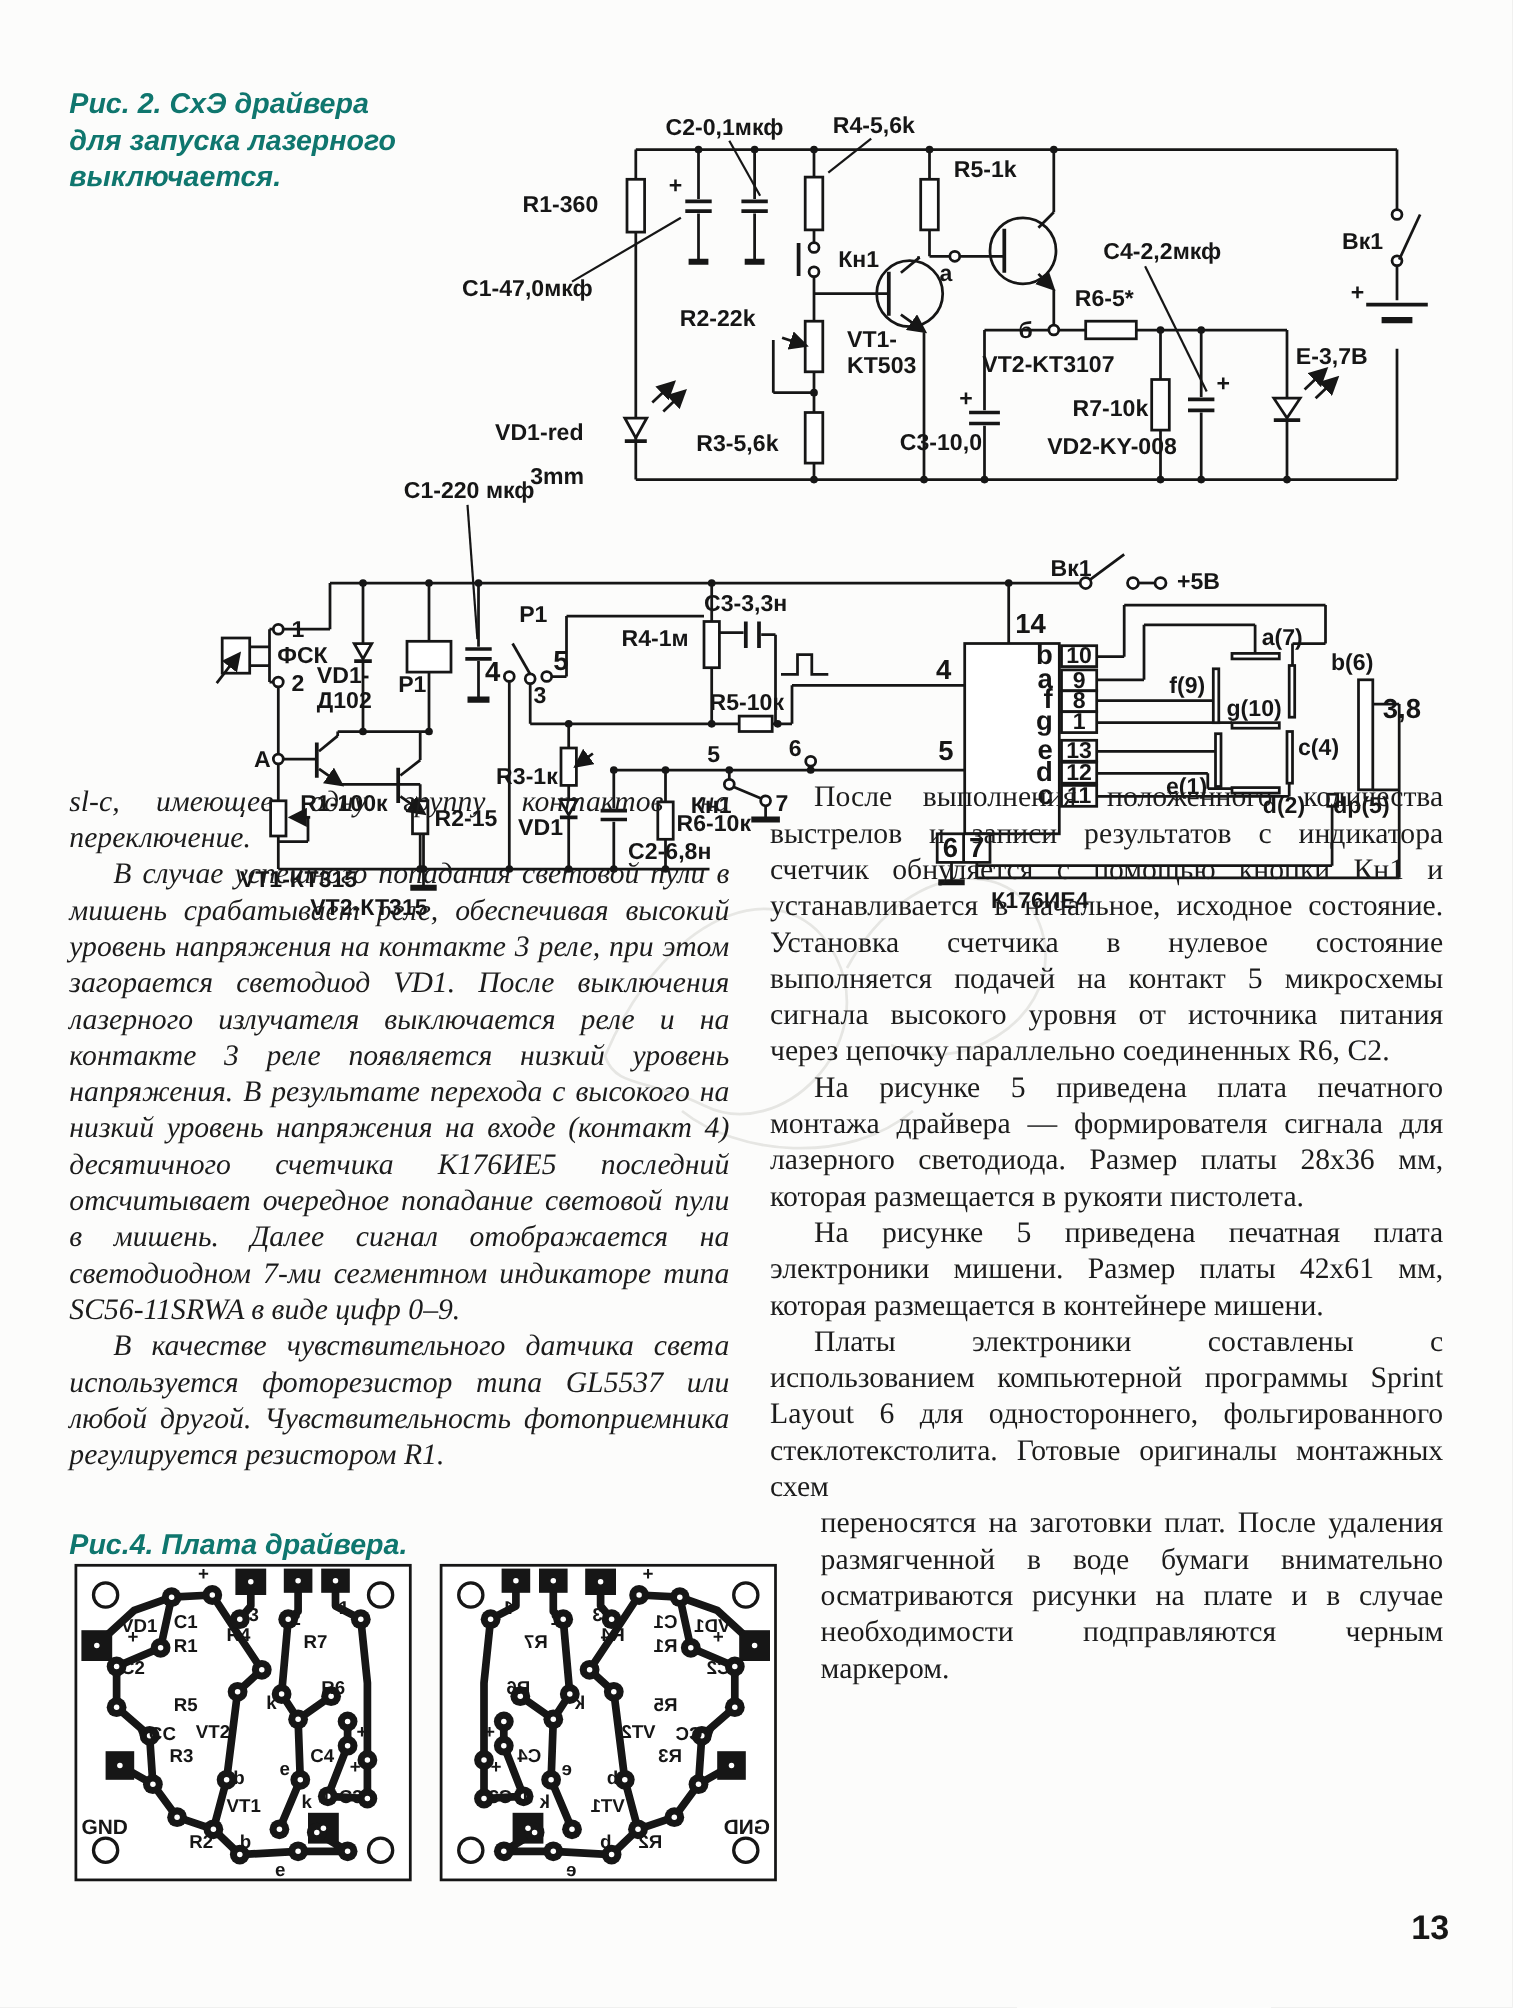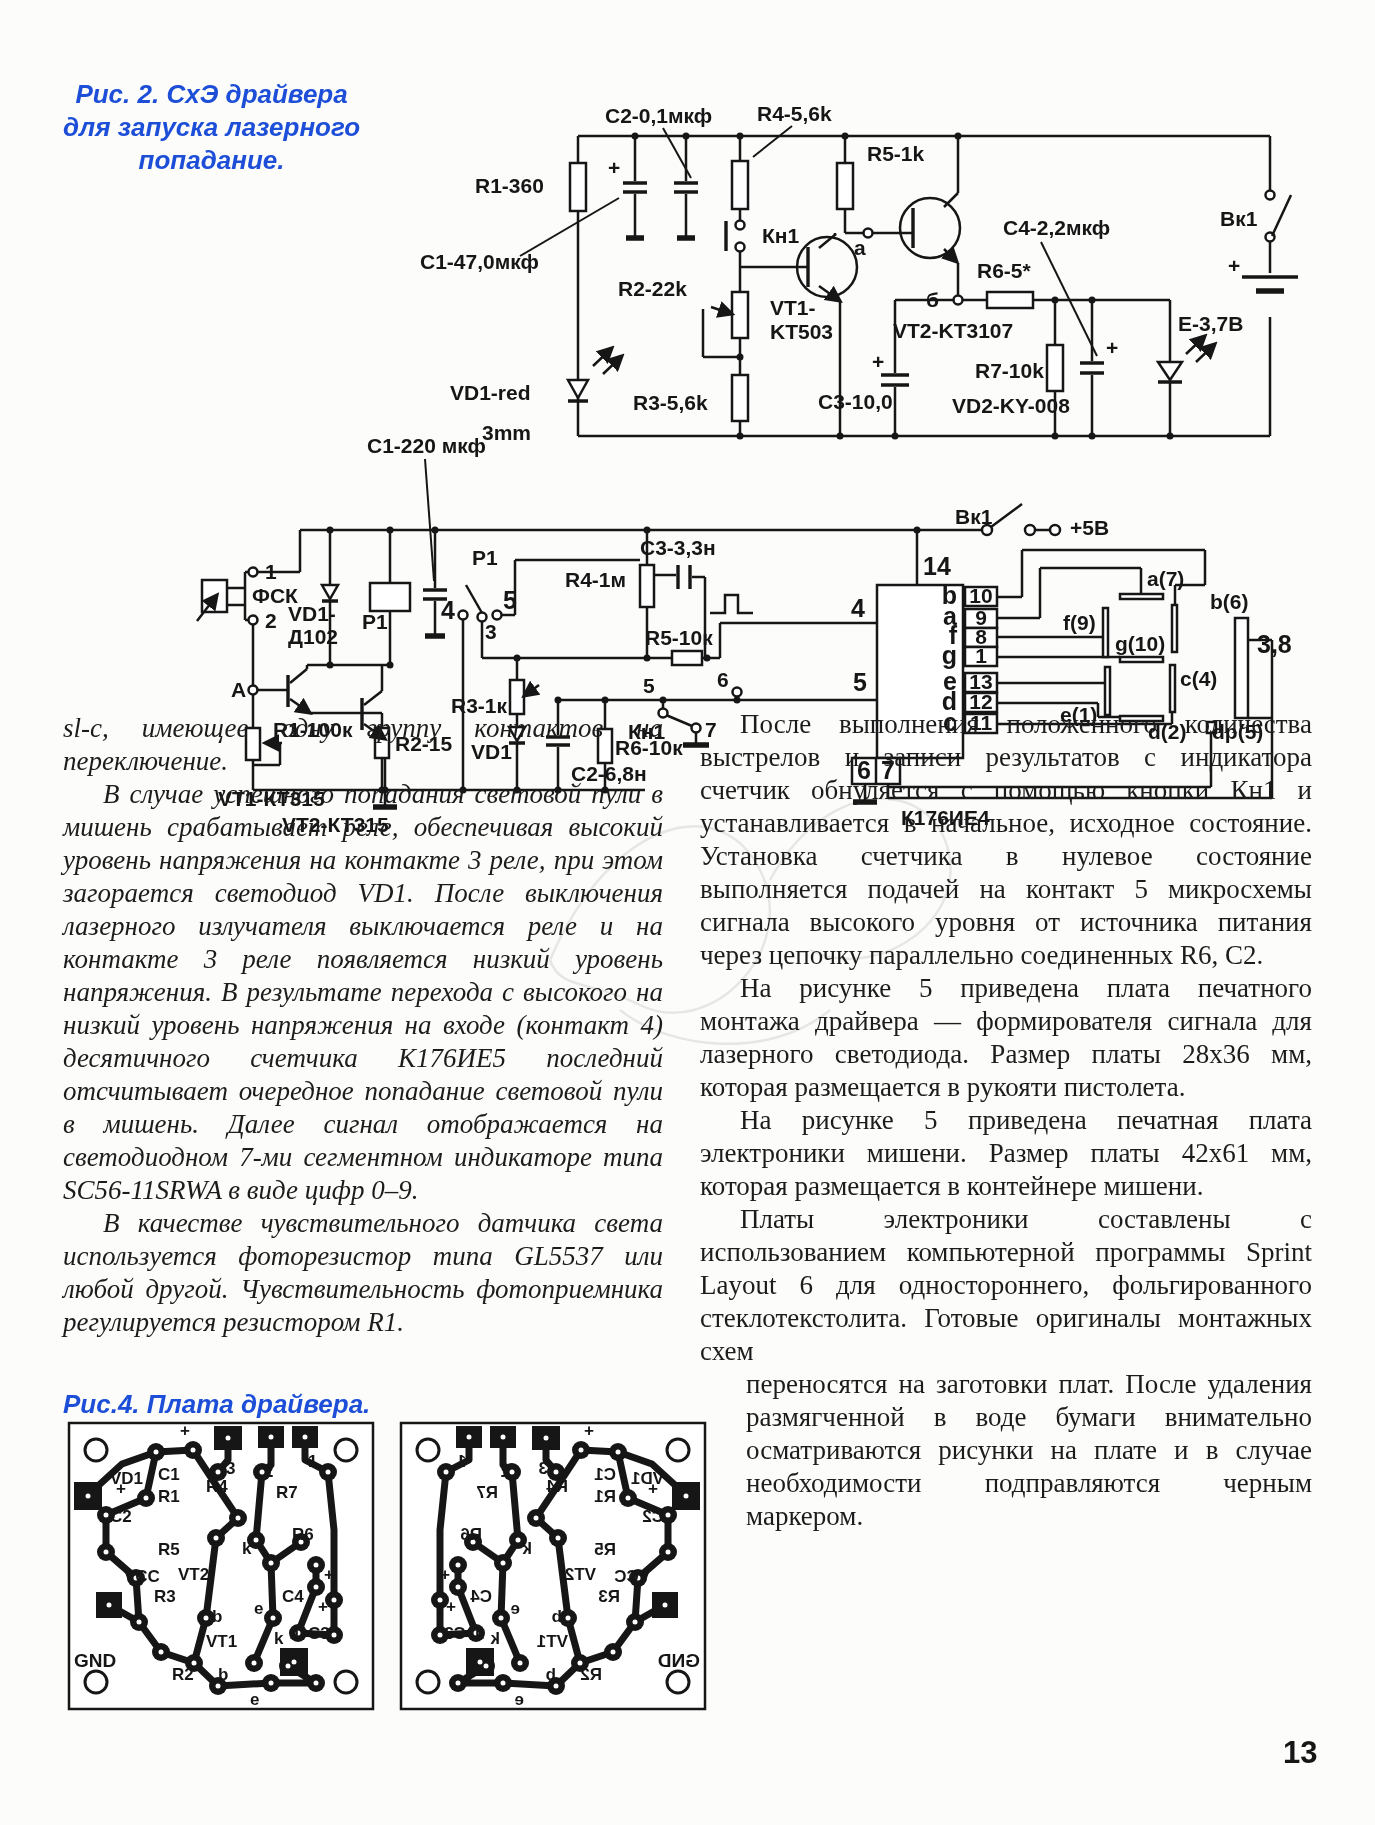--- a/index.html
+++ b/index.html
@@ -1,19 +1,19 @@
 <!DOCTYPE html>
 <html><head>
 <meta charset="utf-8">
 <style>
   html,body{margin:0;padding:0;background:#e8e8e6;}
   .page{position:relative;width:1375px;height:1825px;background:#fcfcfb;overflow:hidden;
         font-family:"Liberation Serif",serif;color:#161616;}
   .caption{position:absolute;font-family:"Liberation Sans",sans-serif;font-weight:bold;
-           font-style:italic;color:#1d4ed8;font-size:26px;line-height:33px;text-align:center;}
+           font-style:italic;color:#0f766e;font-size:26px;line-height:33px;}
   .col{position:absolute;font-size:27px;line-height:33px;text-align:justify;color:#1c1c1c;}
   .col p{margin:0;text-indent:40px;}
   .col p.noindent{text-indent:0;}
   .narrow{padding-left:46px;}
   .pagenum{position:absolute;left:1283px;top:1735px;font-family:"Liberation Sans",sans-serif;
            font-weight:bold;font-size:31px;}
   svg{position:absolute;}
   svg text{font-family:"Liberation Sans",sans-serif;font-weight:bold;fill:#161616;}
   .lbl{font-size:21px;}
   .big{font-size:25px;}
@@ -29,21 +29,21 @@
     <g stroke="#e4e4e1" stroke-width="2.5" fill="none" opacity="0.9">
       <path d="M80,310 C140,170 250,140 290,220 C330,300 240,390 170,355 C120,330 90,340 80,310 Z"></path>
       <path d="M300,230 C360,120 470,130 480,210 C488,280 400,330 340,300"></path>
       <path d="M150,360 C200,400 300,410 360,360"></path>
     </g>
   </svg>
 
   <div class="caption" style="left:63px;top:78px;">
     <div>Рис. 2. СхЭ драйвера</div>
     <div>для запуска лазерного</div>
-    <div>попадание.</div>
+    <div>выключается.</div>
   </div>
 
   <svg style="left:340px;top:95px;" width="960" height="360" viewBox="0 0 960 360">
     <defs>
       <marker id="ar" viewBox="0 0 10 10" refX="8" refY="5" markerWidth="7" markerHeight="7" orient="auto-start-reverse">
           <path d="M0,0 L10,5 L0,10 Z" fill="#161616"></path>
         </marker>
     </defs>
     <g stroke="#161616" stroke-width="2.5" fill="none">
       <path d="M238,41 H930 M238,341 H930 M238,41 V341 M295,41 V86 M295,99 V142 M346,41 V86 M346,99 V142

